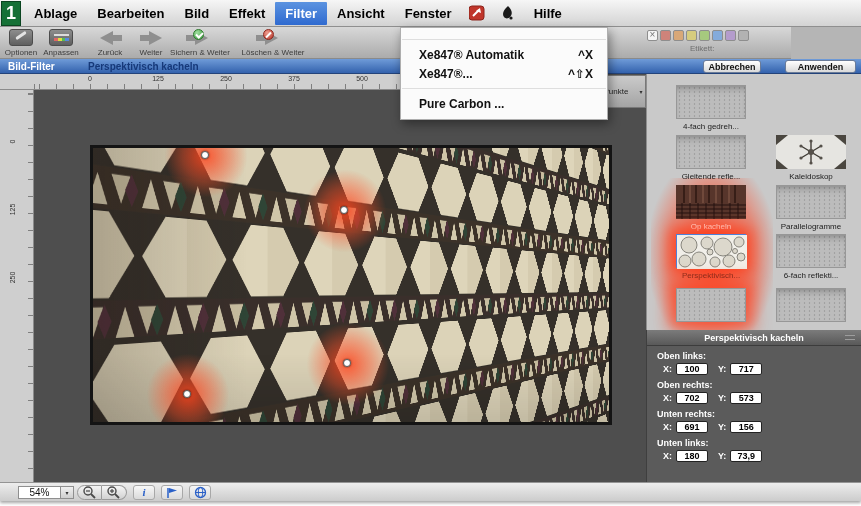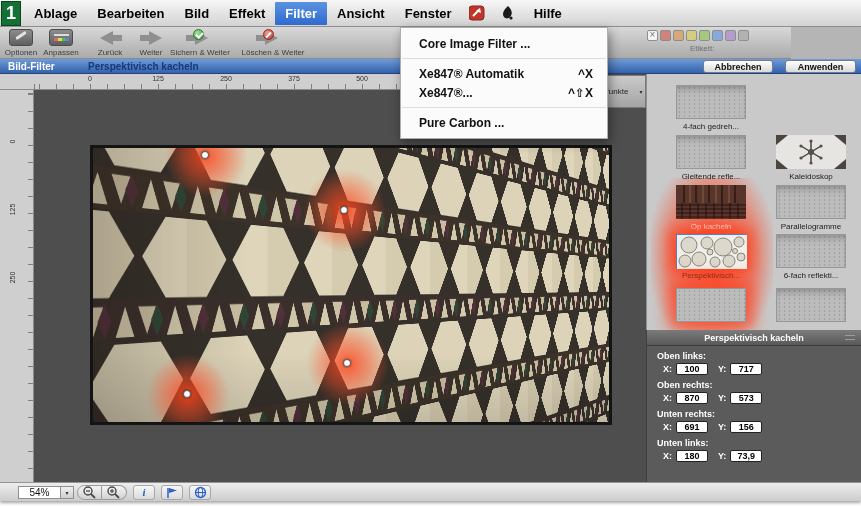--- a/index.html
+++ b/index.html
@@ -213,21 +213,21 @@
       <span class="swatch" style="background-color: rgb(132, 171, 219);"></span>
       <span class="swatch" style="background-color: rgb(180, 156, 204);"></span>
       <span class="swatch" style="background-color: rgb(178, 178, 178);"></span>
     </div>
     <div class="etikett" style="left:690px">Etikett:</div>
   </div>
 
   <div class="filterbar">
     <span class="fb-title">Bild-Filter</span>
     <span class="fb-sub">Perspektivisch kacheln</span>
-    <button class="fb-btn" style="left:703px;width:70px">Abbrechen</button>
+    <button class="fb-btn" style="left:703px;width:58px">Abbrechen</button>
     <button class="fb-btn" style="left:785px;width:71px">Anwenden</button>
   </div>
 
   <div class="canvas"></div>
   <div class="corner"></div>
 
   <div class="hruler">
     <div class="hticks"></div>
     <span class="hnum" style="left:46px">0</span>
     <span class="hnum" style="left:114px">125</span>
@@ -408,21 +408,21 @@
     <div class="grp-row">
       <span class="axis">X:</span>
       <span class="field">100</span>
       <span class="axis" style="margin-left:6px">Y:</span>
       <span class="field">717</span>
     </div>
 
     <div class="grp-lbl">Oben rechts:</div>
     <div class="grp-row">
       <span class="axis">X:</span>
-      <span class="field">870</span>
+      <span class="field">702</span>
       <span class="axis" style="margin-left:6px">Y:</span>
       <span class="field">573</span>
     </div>
 
     <div class="grp-lbl">Unten rechts:</div>
     <div class="grp-row">
       <span class="axis">X:</span>
       <span class="field">691</span>
       <span class="axis" style="margin-left:6px">Y:</span>
       <span class="field">156</span>
@@ -431,24 +431,20 @@
     <div class="grp-lbl">Unten links:</div>
     <div class="grp-row">
       <span class="axis">X:</span>
       <span class="field">180</span>
       <span class="axis" style="margin-left:6px">Y:</span>
       <span class="field">73,9</span>
     </div>
   </div>
 
   <div class="ddmenu">
-    <div class="dd-item">
-      <span>Core Image Filter ...</span>
-      <span class="sc"></span>
-    </div>
     <div class="dd-sep"></div>
     <div class="dd-item">
       <span>Xe847® Automatik</span>
       <span class="sc">^X</span>
     </div>
     <div class="dd-item">
       <span>Xe847®...</span>
       <span class="sc">^⇧X</span>
     </div>
     <div class="dd-sep"></div>

